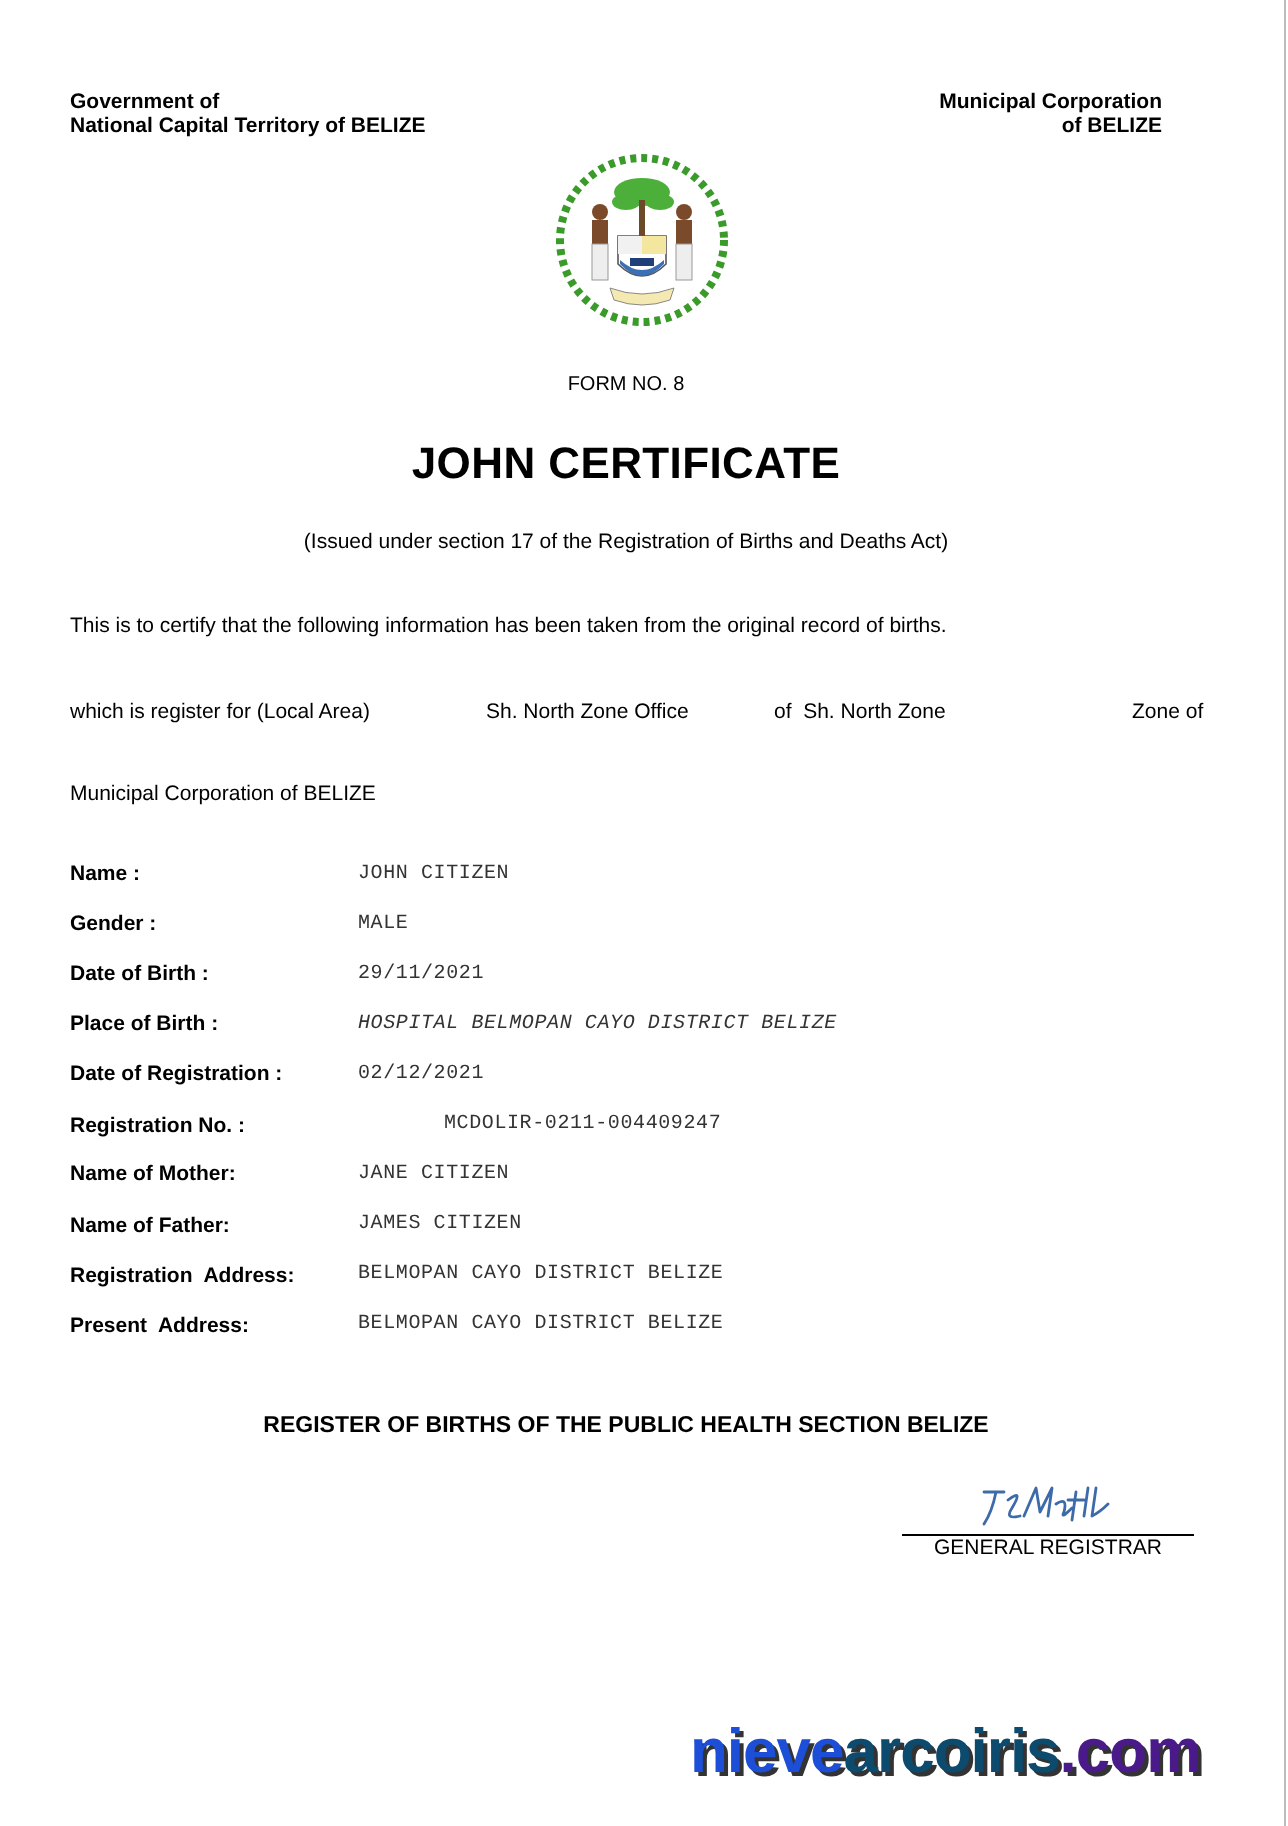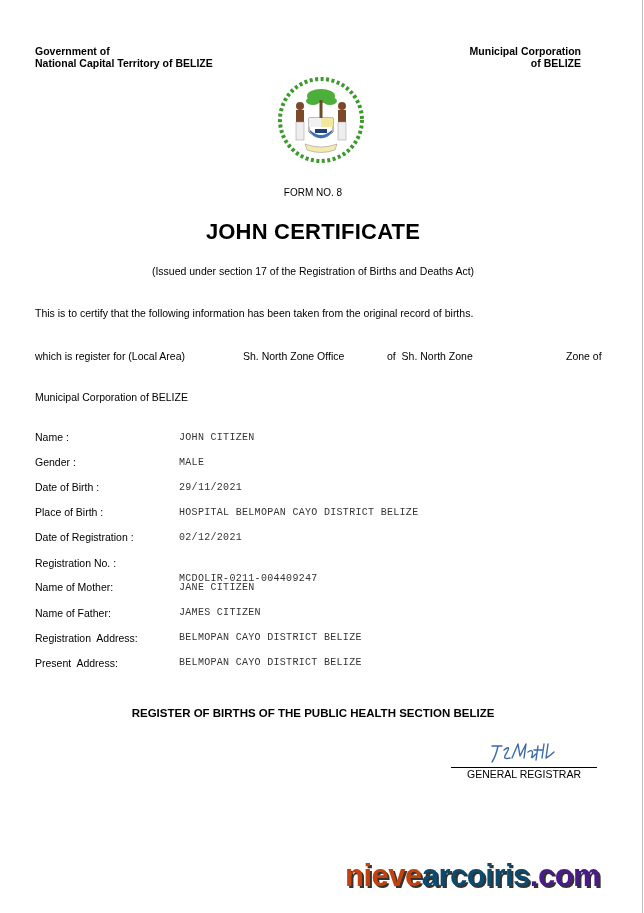--- a/index.html
+++ b/index.html
@@ -10,28 +10,28 @@
   .page-edge { position: absolute; left: 642px; top: 0; width: 1px; height: 913px; background: #bdbdbd; }
   .hdr { position: absolute; font-size: 10.5px; font-weight: bold; line-height: 12px; }
   .hdr-left { left: 35px; top: 45px; }
   .hdr-right { right: 63px; top: 45px; text-align: right; }
   .emblem { position: absolute; left: 275px; top: 74px; width: 92px; height: 92px; }
   .center { position: absolute; left: 0; width: 626px; text-align: center; }
   .form-no { top: 187px; font-size: 10px; }
   .title { top: 219px; font-size: 22px; font-weight: bold; letter-spacing: 0.2px; }
   .subtitle { top: 265px; font-size: 10.5px; }
   .txt { position: absolute; font-size: 10.5px; }
-  .row-label { position: absolute; left: 35px; font-size: 10.5px; font-weight: normal; }
+  .row-label { position: absolute; left: 35px; font-size: 10.5px; font-weight: bold; }
   .row-value { position: absolute; left: 179px; font-size: 10px; font-family: "Liberation Mono", monospace; color: #333; letter-spacing: 0.3px; }
   .register { top: 707px; font-size: 11.5px; font-weight: bold; }
   .sig { position: absolute; left: 488px; top: 738px; width: 72px; height: 28px; }
   .sig-line { position: absolute; left: 451px; top: 767px; width: 146px; height: 1px; background: #000; }
   .registrar { position: absolute; left: 451px; top: 768px; width: 146px; text-align: center; font-size: 10.5px; }
   .watermark { position: absolute; left: 345px; top: 858px; font-size: 31px; font-weight: bold; font-family: "Liberation Sans", sans-serif; letter-spacing: -0.5px; text-shadow: 2px 2px 0 #333; }
-  .wm-a { color: #c2410c; }
+  .wm-a { color: #1d4ed8; }
   .wm-b { color: #0c4a6e; }
   .wm-c { color: #4a1a8a; margin-top: 24px; }
 </style>
 </head>
 <body>
 
 <div class="page-edge"></div>
 
 <div class="hdr hdr-left">
   <div>Government of</div>
@@ -87,27 +87,27 @@
   <div class="row-label" style="top:431px;">Name :</div>
   <div class="row-value" style="top:432px;">JOHN CITIZEN</div>
 
   <div class="row-label" style="top:456px;">Gender :</div>
   <div class="row-value" style="top:457px;">MALE</div>
 
   <div class="row-label" style="top:481px;">Date of Birth :</div>
   <div class="row-value" style="top:482px;">29/11/2021</div>
 
   <div class="row-label" style="top:506px;">Place of Birth :</div>
-  <div class="row-value" style="top:507px;">HOSPITAL BELMOPAN CAYO DISTRICT BELIZE</div>
+  <div class="row-value" style="top:507px;font-style:italic;">HOSPITAL BELMOPAN CAYO DISTRICT BELIZE</div>
 
   <div class="row-label" style="top:531px;">Date of Registration :</div>
   <div class="row-value" style="top:532px;">02/12/2021</div>
 
   <div class="row-label" style="top:557px;">Registration No. :</div>
-  <div class="row-value" style="top:573px;">MCDOLIR-0211-004409247</div>
+  <div class="row-value" style="top:557px;margin-left:43px;">MCDOLIR-0211-004409247</div>
 
   <div class="row-label" style="top:581px;">Name of Mother:</div>
   <div class="row-value" style="top:582px;">JANE CITIZEN</div>
 
   <div class="row-label" style="top:607px;">Name of Father:</div>
   <div class="row-value" style="top:607px;">JAMES CITIZEN</div>
 
   <div class="row-label" style="top:632px; white-space:pre;">Registration  Address:</div>
   <div class="row-value" style="top:632px;">BELMOPAN CAYO DISTRICT BELIZE</div>
 

